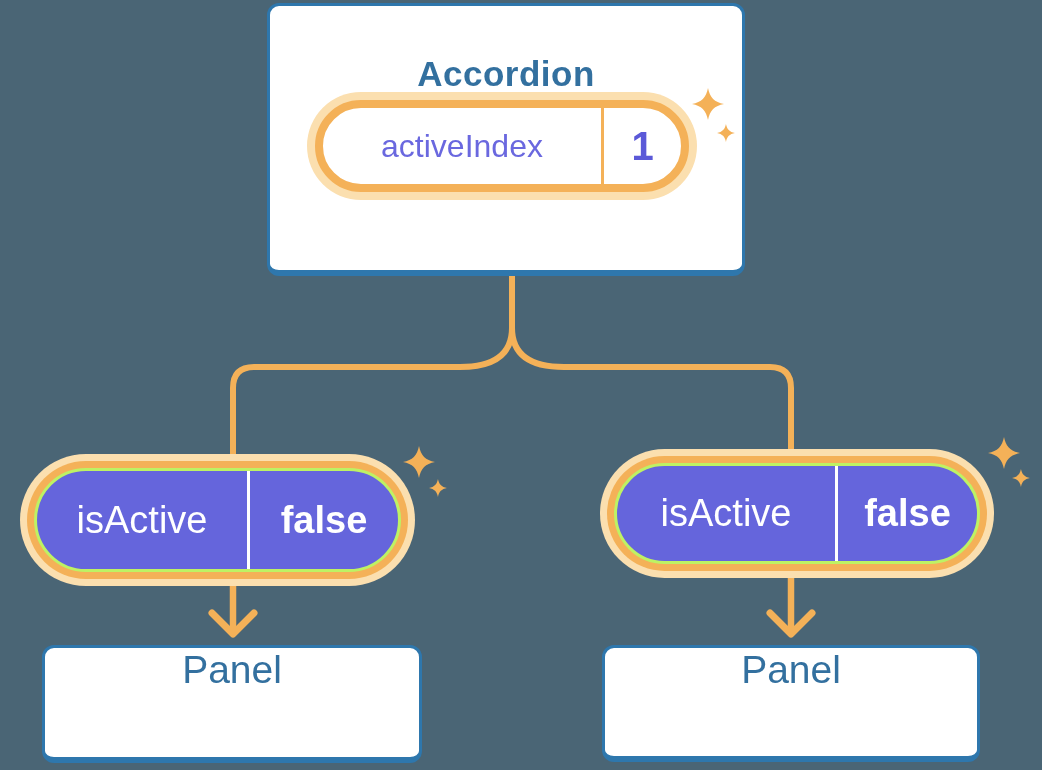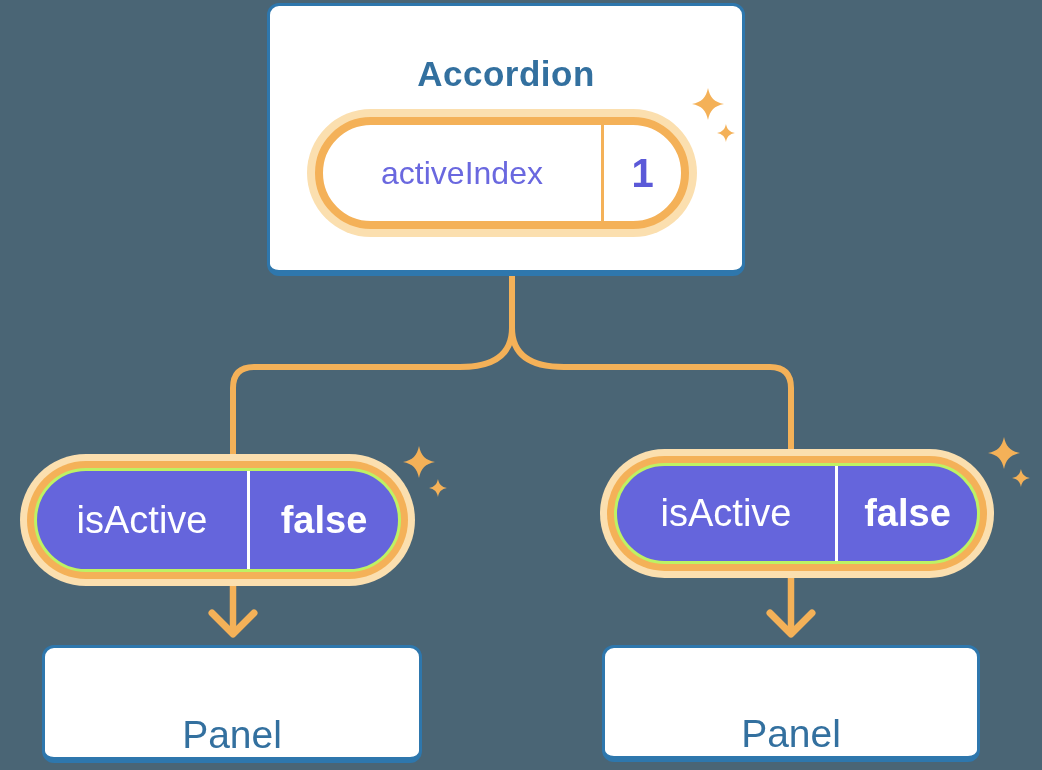--- a/index.html
+++ b/index.html
@@ -38,21 +38,21 @@
   .accordion-box{left:267px;top:3px;width:478px;height:273px;padding-top:33px;}
   .box-title{
     text-align:center;font-size:35px;font-weight:600;
     color:var(--blue-text);letter-spacing:0.5px;margin-top:15px;
   }
 
   .pill{position:absolute;display:flex;align-items:stretch;overflow:hidden;}
   .cell{display:flex;align-items:center;justify-content:center;white-space:nowrap;}
 
   .pill-root{
-    left:315px;top:117px;width:374px;height:112px;
+    left:315px;top:100px;width:374px;height:92px;
     background:#fff;
     border:8px solid var(--accent);
     border-radius:56px;
     box-shadow:0 0 0 8px var(--glow);
   }
   .pill-root .key{width:278px;font-size:32px;color:var(--purple-text);}
   .pill-root .divider{width:3px;background:var(--accent);}
   .pill-root .val{flex:1;font-size:40px;font-weight:bold;color:#5B59D8;}
 
   .pill-purple{
@@ -63,21 +63,21 @@
     color:#fff;
   }
   .pill-purple .key{font-size:38px;}
   .pill-purple .divider{width:3px;background:#fff;}
   .pill-purple .val{flex:1;font-size:38px;font-weight:bold;}
   .pill-left{left:34px;top:468px;width:367px;height:104px;}
   .pill-left .key{width:210px;}
   .pill-right{left:614px;top:463px;width:366px;height:101px;}
   .pill-right .key{width:218px;}
 
-  .panel{display:flex;align-items:flex-end;justify-content:center;}
+  .panel{display:flex;align-items:flex-start;justify-content:center;}
   .panel-left{left:42px;top:645px;width:380px;height:118px;}
   .panel-right{left:602px;top:645px;width:378px;height:117px;}
   .panel-label{font-size:39px;color:var(--blue-text);}
 </style>
 </head>
 <body>
 
 <div class="canvas">
 
   <svg class="layer" viewBox="0 0 1042 770">

